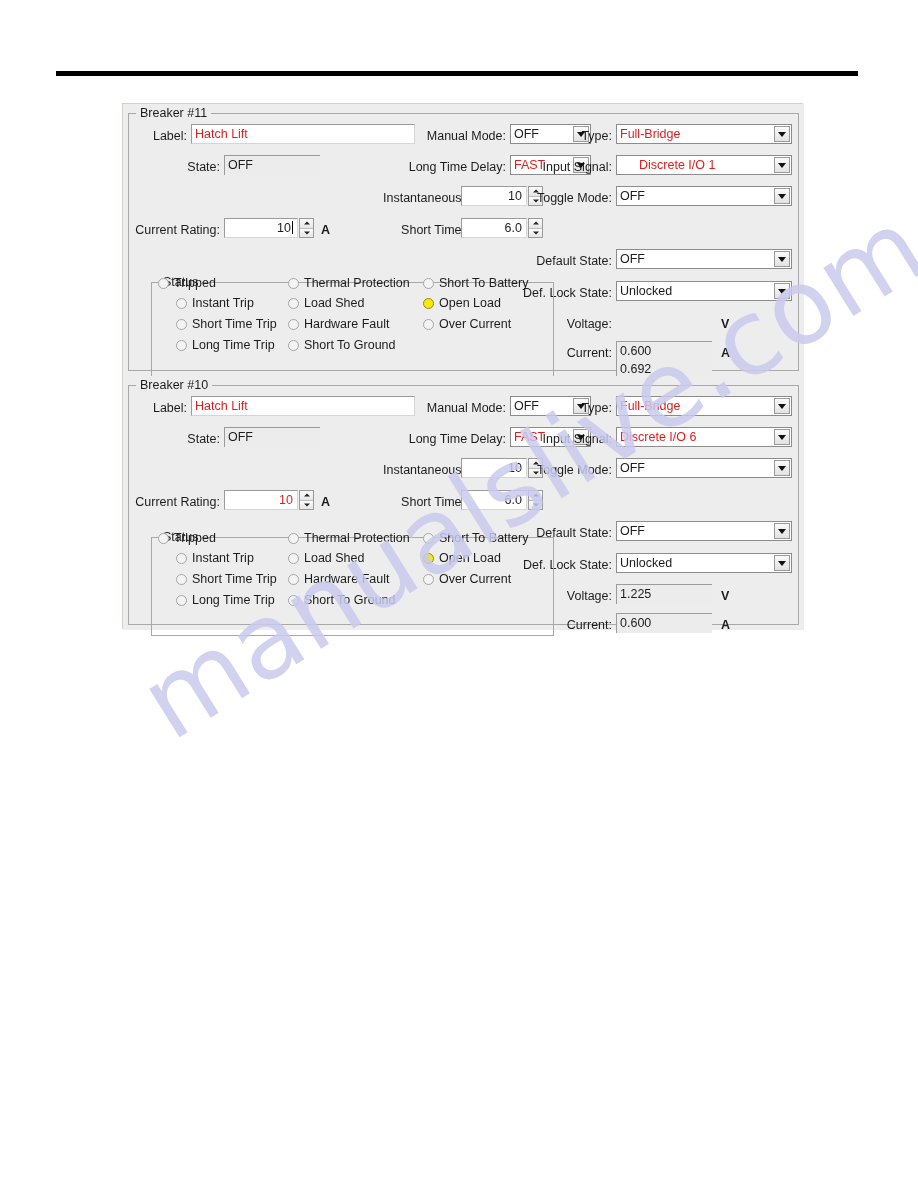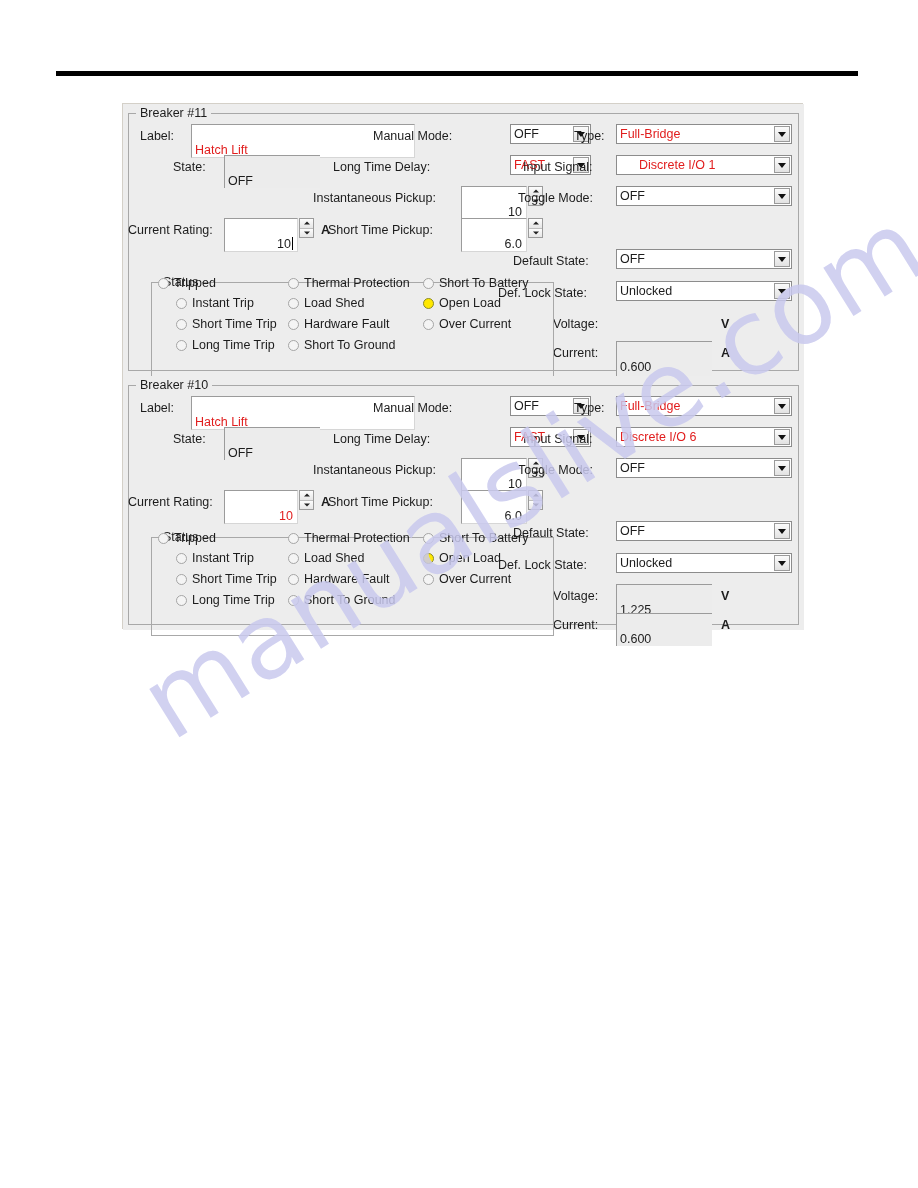--- a/index.html
+++ b/index.html
@@ -102,35 +102,35 @@
   }
   .status-frame.s2 { top: 135px; }
 
   
   .lbl {
     position: absolute;
     font-size: 12.5px;
     color: #1c1c1c;
     line-height: 14px;
     white-space: nowrap;
-    text-align: left;
+    text-align: right;
   }
 
   
   .tbox {
     position: absolute;
     box-sizing: border-box;
     background: #ffffff;
     border: 1px solid #9b9b9b;
     border-right-color: #d6d6d6;
     border-bottom-color: #d6d6d6;
     font-size: 12.5px;
     color: #1c1c1c;
     line-height: 18px;
-    padding: 16px 3px;
+    padding: 0 3px;
     height: 20px;
     overflow: hidden;
     white-space: nowrap;
   }
   .tbox.red { color: #e11d1d; }
   .tbox.num { text-align: right; padding-right: 4px; }
   .tbox.ro {
     background: #ececec;
     border: 1px solid #9b9b9b;
     border-right: 0;

